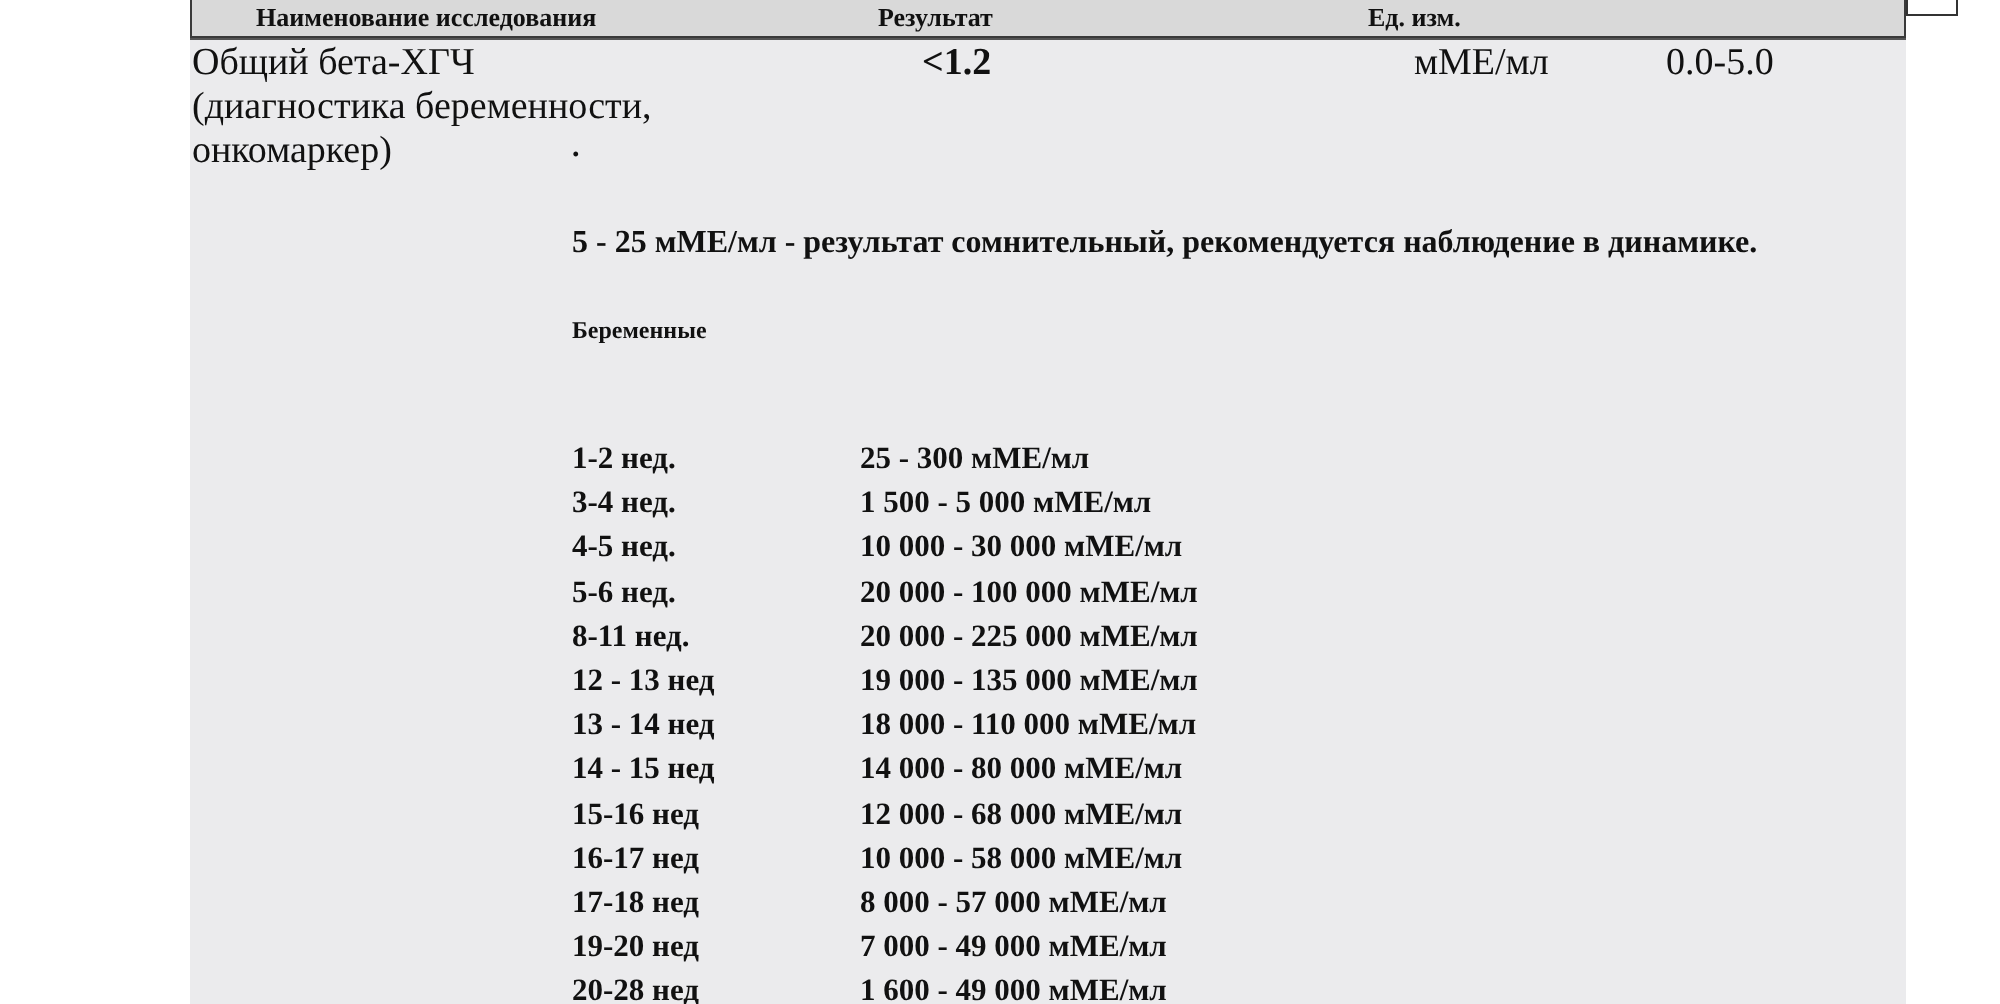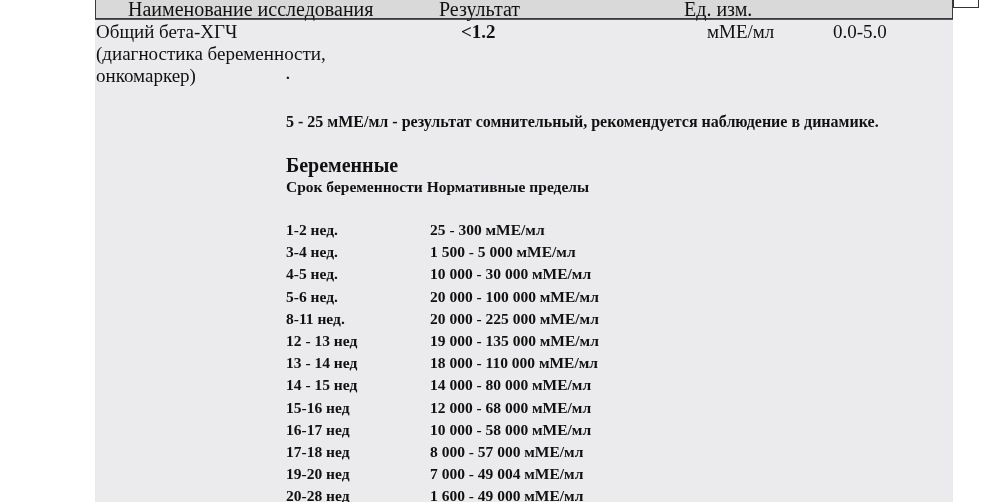--- a/index.html
+++ b/index.html
@@ -32,22 +32,22 @@
       width: 856px;
       height: 24px;
       background: #d9d9d9;
       border: 1px solid #3a3a3a;
       border-top: none;
       box-shadow: 0 1px 0 #555;
     }
     .header-cell {
       position: absolute;
       top: 6px;
-      font-weight: normal;
-      font-size: 20px;
+      font-weight: bold;
+      font-size: 13px;
       line-height: 18px;
       white-space: nowrap;
     }
     .hc-name { left: 32px; }
     .hc-result { left: 343px; }
     .hc-units { left: 588px; }
     .hc-norm { left: 675px; }
 
     .side-box {
       position: absolute;
@@ -86,21 +86,21 @@
       font-weight: bold;
       font-size: 16px;
       line-height: 22px;
       white-space: nowrap;
     }
     .section-title {
       position: absolute;
       left: 286px;
       top: 154px;
       font-weight: bold;
-      font-size: 20px;
+      font-size: 12px;
       line-height: 22px;
     }
     .section-sub {
       position: absolute;
       left: 286px;
       top: 176px;
       font-weight: bold;
       font-size: 15.5px;
       line-height: 22px;
       white-space: nowrap;
@@ -135,21 +135,20 @@
   <div class="side-box"></div>
 
   <div class="cell test-name">Общий бета-ХГЧ (диагностика беременности, онкомаркер)</div>
   <div class="cell test-result">&lt;1.2</div>
   <div class="cell test-units">мМЕ/мл</div>
   <div class="cell test-norm">0.0-5.0</div>
 
   <div class="dot">.</div>
   <div class="note">5 - 25 мМЕ/мл - результат сомнительный, рекомендуется наблюдение в динамике.</div>
   <div class="section-title">Беременные</div>
-  <div class="section-sub">Срок беременности  Нормативные пределы</div>
 
   <div class="norm-table">
     <div class="norm-row">
         <span class="norm-term">1-2 нед.</span>
         <span class="norm-range">25 - 300 мМЕ/мл</span>
       </div>
     <div class="norm-row">
         <span class="norm-term">3-4 нед.</span>
         <span class="norm-range">1 500 - 5 000 мМЕ/мл</span>
       </div>
@@ -184,20 +183,20 @@
     <div class="norm-row">
         <span class="norm-term">16-17 нед</span>
         <span class="norm-range">10 000 - 58 000 мМЕ/мл</span>
       </div>
     <div class="norm-row">
         <span class="norm-term">17-18 нед</span>
         <span class="norm-range">8 000 - 57 000 мМЕ/мл</span>
       </div>
     <div class="norm-row">
         <span class="norm-term">19-20 нед</span>
-        <span class="norm-range">7 000 - 49 004 мМЕ/мл</span>
+        <span class="norm-range">7 000 - 49 000 мМЕ/мл</span>
       </div>
     <div class="norm-row">
         <span class="norm-term">20-28 нед</span>
         <span class="norm-range">1 600 - 49 000 мМЕ/мл</span>
       </div>
   </div>
 </div>
 
 </body></html>

